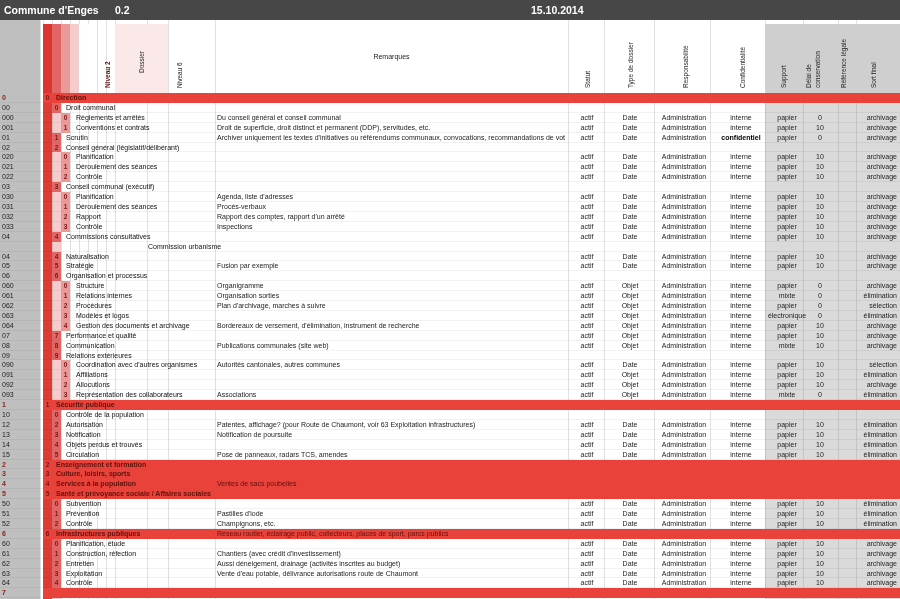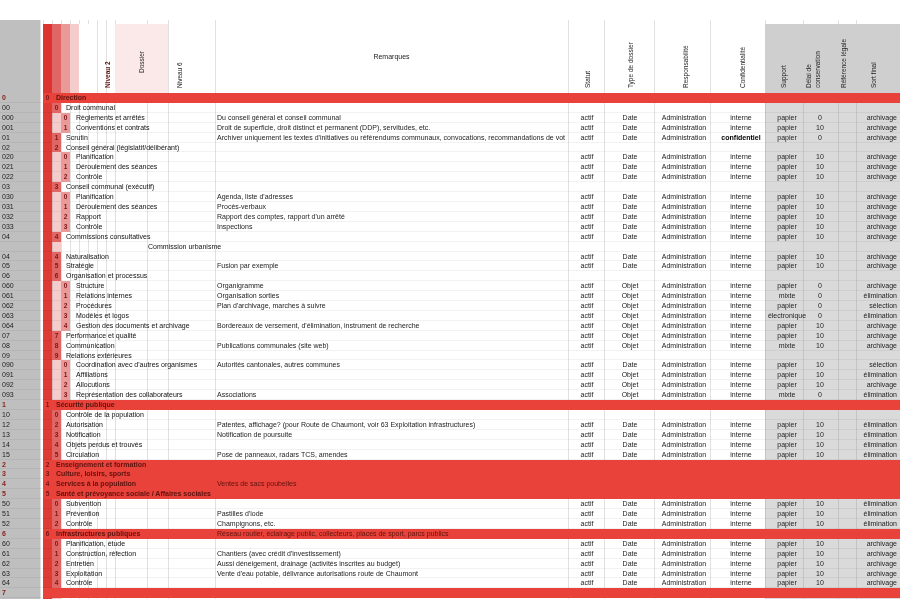--- a/index.html
+++ b/index.html
@@ -59,20 +59,25 @@
   .v-support{left:765px;width:44px;}
   .v-delai{left:805px;width:30px;}
   .v-sort{left:840px;width:57px;text-align:right;}
   .val.bold{font-weight:bold;color:#000;}
 </style>
 </head>
 <body>
 
 <div id="screen">
 
+  <div id="titlebar">
+    <span class="t-title">Commune d'Enges</span>
+    <span class="t-version">0.2</span>
+    <span class="t-date">15.10.2014</span>
+  </div>
 
   <div id="sheet">
 
     <div class="stripe" id="idcol"></div>
     <div class="stripe" id="graystripe"></div>
     <div class="stripe" id="n1stripe"></div>
     <div class="stripe" id="n2stripe"></div>
 
     <div id="glines">
         <div class="gline" style="left: 40px;"></div>

